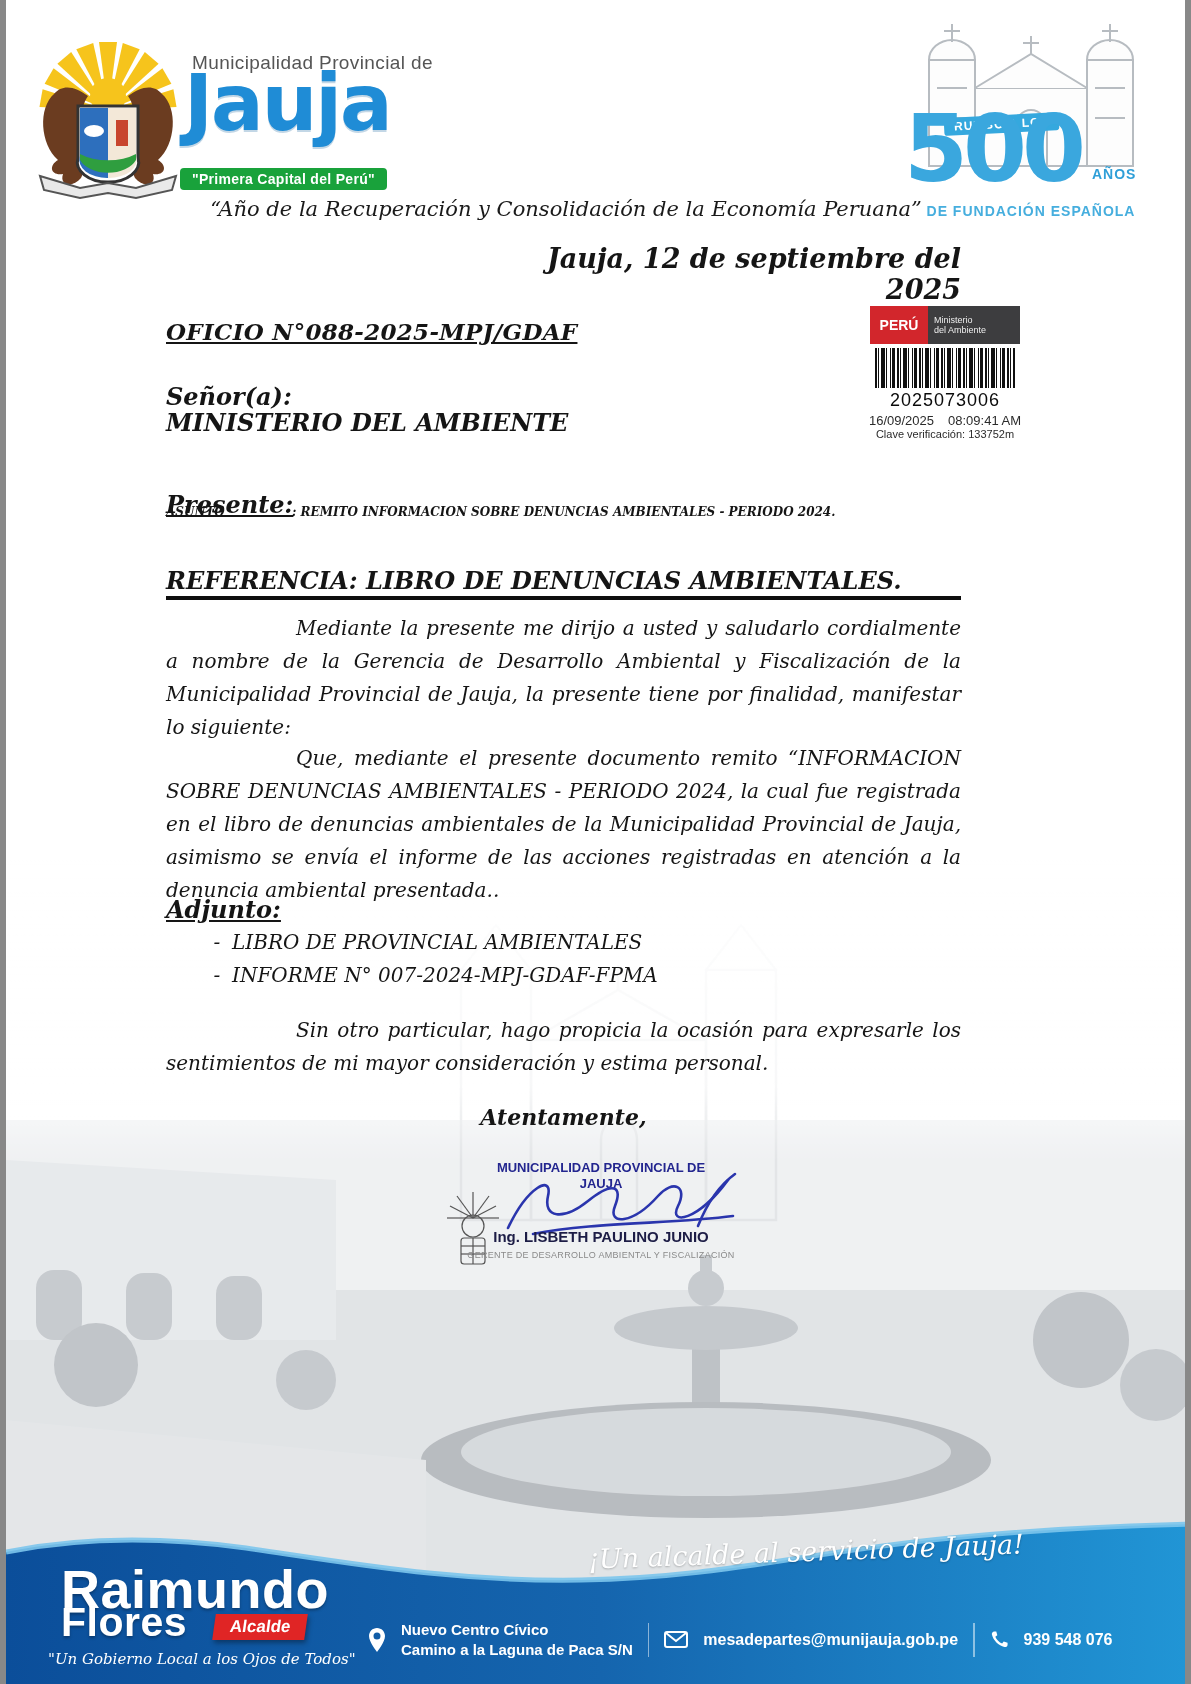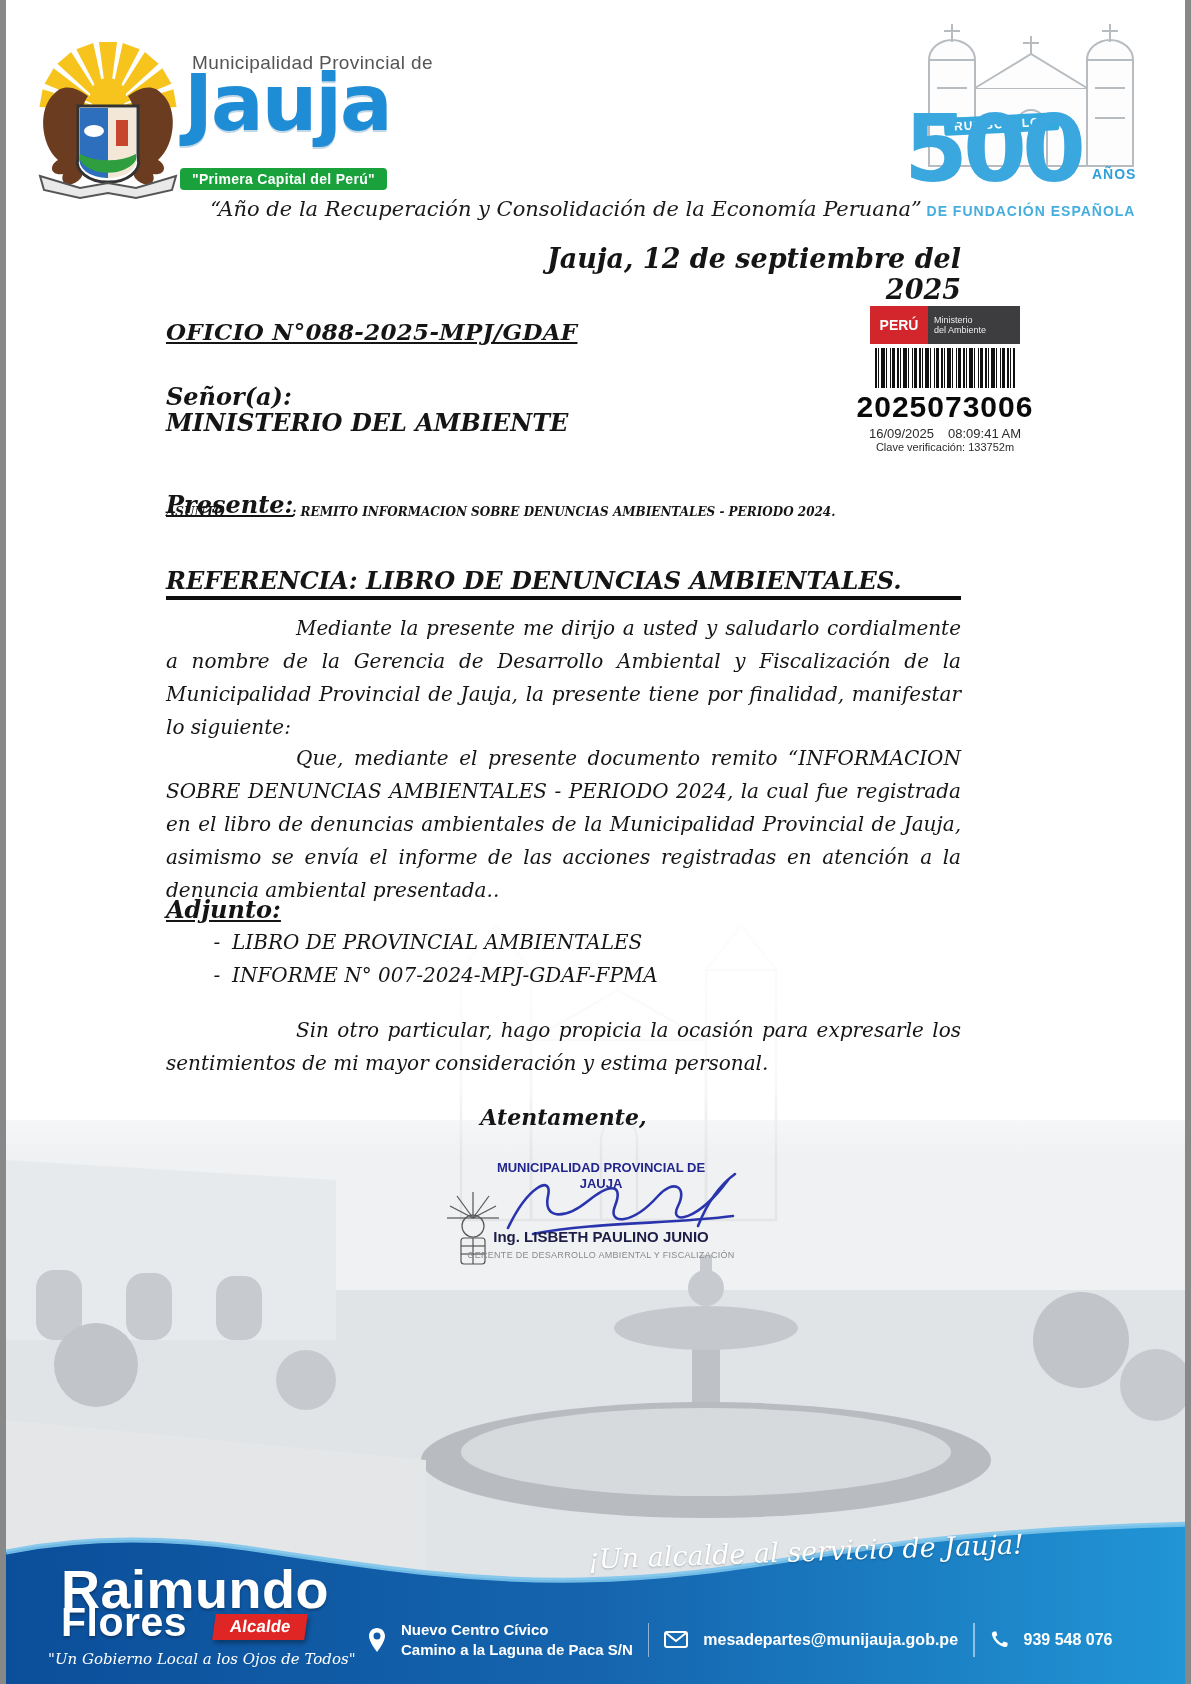--- a/index.html
+++ b/index.html
@@ -33,21 +33,21 @@
   .stamp{left:843px;top:304px;width:188px;background:rgba(255,255,255,.92);padding:2px;}
   .stamp-head{display:flex;width:150px;margin:0 auto;height:38px;}
   .stamp-peru{background:#d2262c;color:#fff;width:58px;display:flex;align-items:center;justify-content:center;
               font-weight:700;font-size:14px;}
   .stamp-min{background:#3d3d3f;color:#eee;flex:1;font-size:9px;line-height:1.15;display:flex;flex-direction:column;
              justify-content:center;padding-left:6px;}
   .barcode{height:40px;width:140px;margin:4px auto 2px;
     background:repeating-linear-gradient(90deg,#101010 0 2px,#fff 2px 3px,#101010 3px 4px,#fff 4px 6px,
       #101010 6px 10px,#fff 10px 11px,#101010 11px 12px,#fff 12px 15px,#101010 15px 16px,#fff 16px 17px,
       #101010 17px 20px,#fff 20px 22px);}
-  .stamp-num{text-align:center;font-size:30px;font-weight:700;letter-spacing:1px;color:#0a0a0a;}
+  .stamp-num{text-align:center;font-size:18px;font-weight:400;letter-spacing:1px;color:#0a0a0a;}
   .stamp-meta{display:flex;justify-content:center;gap:14px;font-size:13px;color:#2b2b2b;margin-top:2px;}
   .stamp-ver{text-align:center;font-size:11px;color:#2b2b2b;}
 
   
   .col{left:160px;width:795px;}
   .serif{font-family:"DejaVu Serif",serif;font-style:italic;}
   .h-line{font-weight:700;font-size:24px;}
   .oficio{top:318px;font-size:23px;font-weight:700;text-decoration:underline;letter-spacing:.3px;}
   .senor{top:382px;}
   .ministerio{top:408px;}

